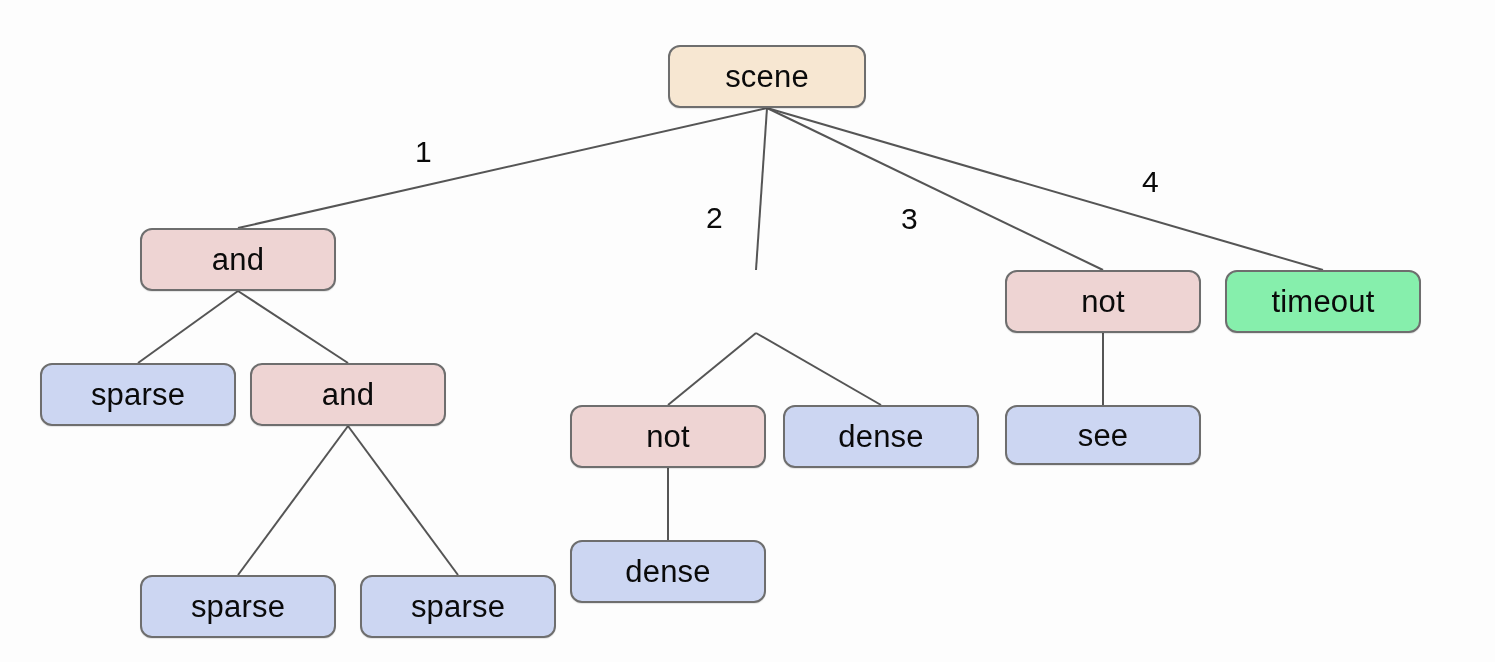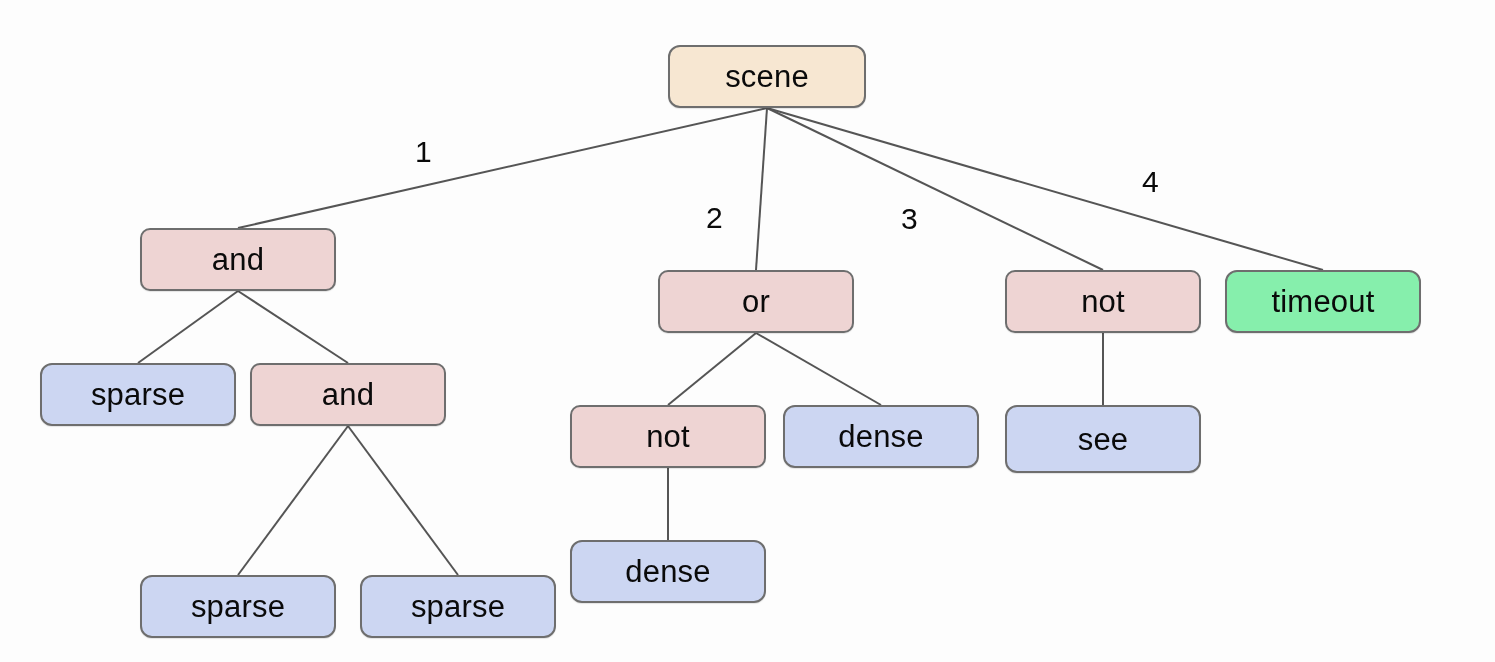--- a/index.html
+++ b/index.html
@@ -32,21 +32,21 @@
     border: 2px solid #6e6e6e;
     border-radius: 12px;
     font-size: 31px;
     color: #0a0a0a;
     letter-spacing: 0.2px;
     line-height: 1;
     box-shadow: 0 1px 1px rgba(0,0,0,0.10);
     user-select: none;
   }
   .node.root  { background: #f7e7d2; justify-content: center; }
-  .node.op    { background: #eed4d3; border-radius: 10px; }
+  .node.op    { background: #eed4d3; }
   .node.leaf  { background: #ccd6f2; }
   .edge-label {
     position: absolute;
     font-size: 30px;
     color: #0a0a0a;
     line-height: 1;
     user-select: none;
   }
 </style>
 </head>
@@ -82,34 +82,31 @@
     </div>
     <div class="node op" style="left: 250px; top: 363px; width: 196px; height: 63px; border-color: rgb(110, 110, 110); color: rgb(10, 10, 10); background: rgb(238, 212, 211);">
       <span>and</span>
     </div>
     <div class="node leaf" style="left: 140px; top: 575px; width: 196px; height: 63px; border-color: rgb(110, 110, 110); color: rgb(10, 10, 10); background: rgb(204, 214, 242);">
       <span>sparse</span>
     </div>
     <div class="node leaf" style="left: 360px; top: 575px; width: 196px; height: 63px; border-color: rgb(110, 110, 110); color: rgb(10, 10, 10); background: rgb(204, 214, 242);">
       <span>sparse</span>
     </div>
-    <div class="node op" style="left: 658px; top: 270px; width: 196px; height: 63px; border-color: rgb(110, 110, 110); color: rgb(10, 10, 10); background: rgb(238, 212, 211);">
-      <span>or</span>
-    </div>
     <div class="node op" style="left: 570px; top: 405px; width: 196px; height: 63px; border-color: rgb(110, 110, 110); color: rgb(10, 10, 10); background: rgb(238, 212, 211);">
       <span>not</span>
     </div>
     <div class="node leaf" style="left: 783px; top: 405px; width: 196px; height: 63px; border-color: rgb(110, 110, 110); color: rgb(10, 10, 10); background: rgb(204, 214, 242);">
       <span>dense</span>
     </div>
     <div class="node leaf" style="left: 570px; top: 540px; width: 196px; height: 63px; border-color: rgb(110, 110, 110); color: rgb(10, 10, 10); background: rgb(204, 214, 242);">
       <span>dense</span>
     </div>
     <div class="node op" style="left: 1005px; top: 270px; width: 196px; height: 63px; border-color: rgb(110, 110, 110); color: rgb(10, 10, 10); background: rgb(238, 212, 211);">
       <span>not</span>
     </div>
-    <div class="node leaf" style="left: 1005px; top: 405px; width: 196px; height: 68px; border-color: rgb(110, 110, 110); color: rgb(10, 10, 10); background: rgb(204, 214, 242);">
+    <div class="node leaf" style="left: 1005px; top: 405px; width: 196px; height: 60px; border-color: rgb(110, 110, 110); color: rgb(10, 10, 10); background: rgb(204, 214, 242);">
       <span>see</span>
     </div>
     <div class="node leaf" style="left: 1225px; top: 270px; width: 196px; height: 63px; border-color: rgb(110, 110, 110); color: rgb(10, 10, 10); background: #86efac;">
       <span>timeout</span>
     </div>
   </div>
 
 </body></html>

